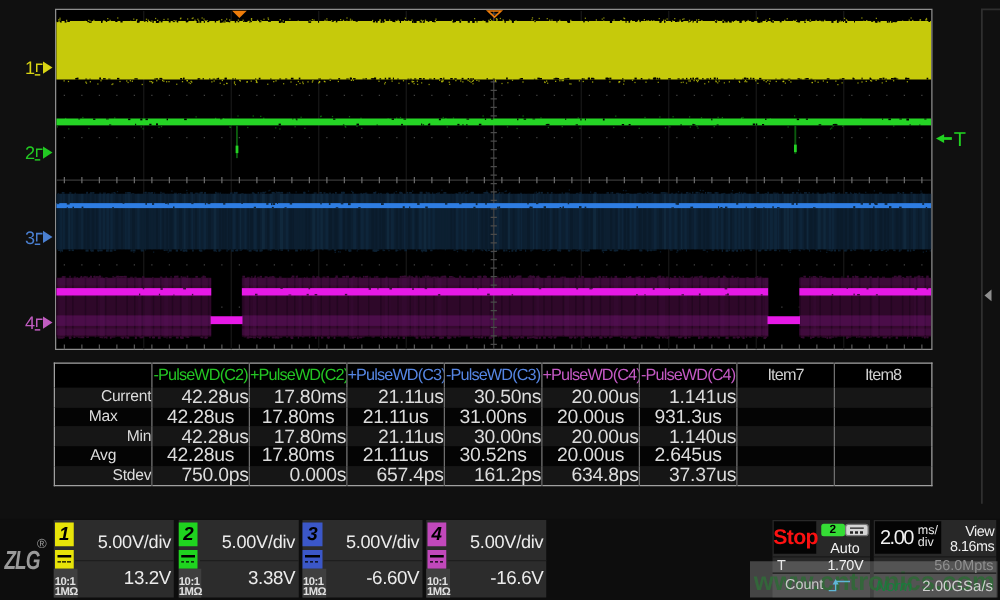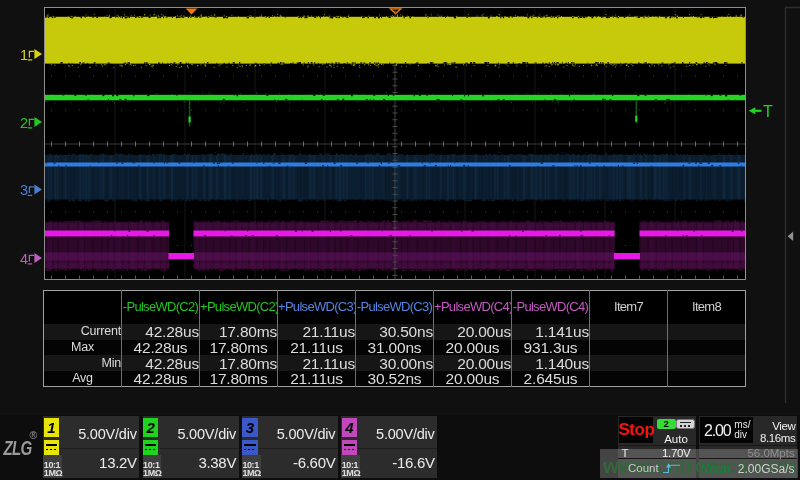--- a/index.html
+++ b/index.html
@@ -3,21 +3,21 @@
 * { margin:0; padding:0; box-sizing:border-box; }
 html,body { width:800px; height:480px; background:#0f0f0f; overflow:hidden; }
 #scr { position:absolute; left:0; top:0; width:800px; height:480px; background:#101010;
   font-family:"Liberation Sans", sans-serif; -webkit-font-smoothing:antialiased; }
 
 .mt { position:absolute; left:43px; top:289.5px; width:703px; border-collapse:collapse;
   table-layout:fixed; border:1px solid #a0a0a0; }
 .mt td { border-left:1px solid #6f6f6f; text-align:center; font-size:15.5px; color:#dcdcdc;
   height:15.7px; line-height:15.2px; padding:0; overflow:hidden; white-space:nowrap; letter-spacing:-0.2px; }
 .mt td.lbl { border-left:none; font-size:12.5px; }
-.mt tr.hd td { background:#000; font-size:13px; height:34px; line-height:16px; letter-spacing:-0.7px;text-align:center; }
+.mt tr.hd td { background:#000; font-size:13px; height:20px; line-height:16px; letter-spacing:-0.7px;text-align:center; }
 .mt tr.odd td { background:#161616;text-align:right; }
 .mt tr.even td { background:#040404; }
 
 #bar { position:absolute; left:0; top:415px; width:800px; height:65px; background:#0d0d0d; }
 #bar2 { position:absolute; left:0; top:415px; width:800px; height:65px; pointer-events:none; }
 .chb { position:absolute; top:1px; width:96.2px; height:61.5px; background:#2c2c2c; }
 .chb .sep { position:absolute; left:17px; top:31.8px; right:0; height:1px; background:#1e1e1e; }
 .cbox { position:absolute; left:0.5px; top:1.5px; width:15.3px; height:19.3px; text-align:center; }
 .cbox span { font-style:italic; font-weight:bold; font-size:15px; color:#000; line-height:19.3px; }
 .coup { position:absolute; left:0.5px; top:23.5px; width:15.3px; height:15px; }
@@ -2624,20 +2624,31 @@
           <td class="lbl">Avg</td>
           <td>42.28us</td>
           <td>17.80ms</td>
           <td>21.11us</td>
           <td>30.52ns</td>
           <td>20.00us</td>
           <td>2.645us</td>
           <td></td>
           <td></td>
         </tr>
+        <tr class="odd">
+          <td class="lbl">Stdev</td>
+          <td>750.0ps</td>
+          <td>0.000s</td>
+          <td>657.4ps</td>
+          <td>161.2ps</td>
+          <td>634.8ps</td>
+          <td>37.37us</td>
+          <td></td>
+          <td></td>
+        </tr>
       </tbody>
     </table>
 <div id="bar">
 <div class="chb" style="left:43.3px">
   <div class="sep"></div>
   <div class="cbox" style="background:#e8e409"><span>1</span></div>
   <div class="coup" style="background:#e8e409">
           <div class="ln solid"></div>
           <div class="ln dash"></div>
         </div>

